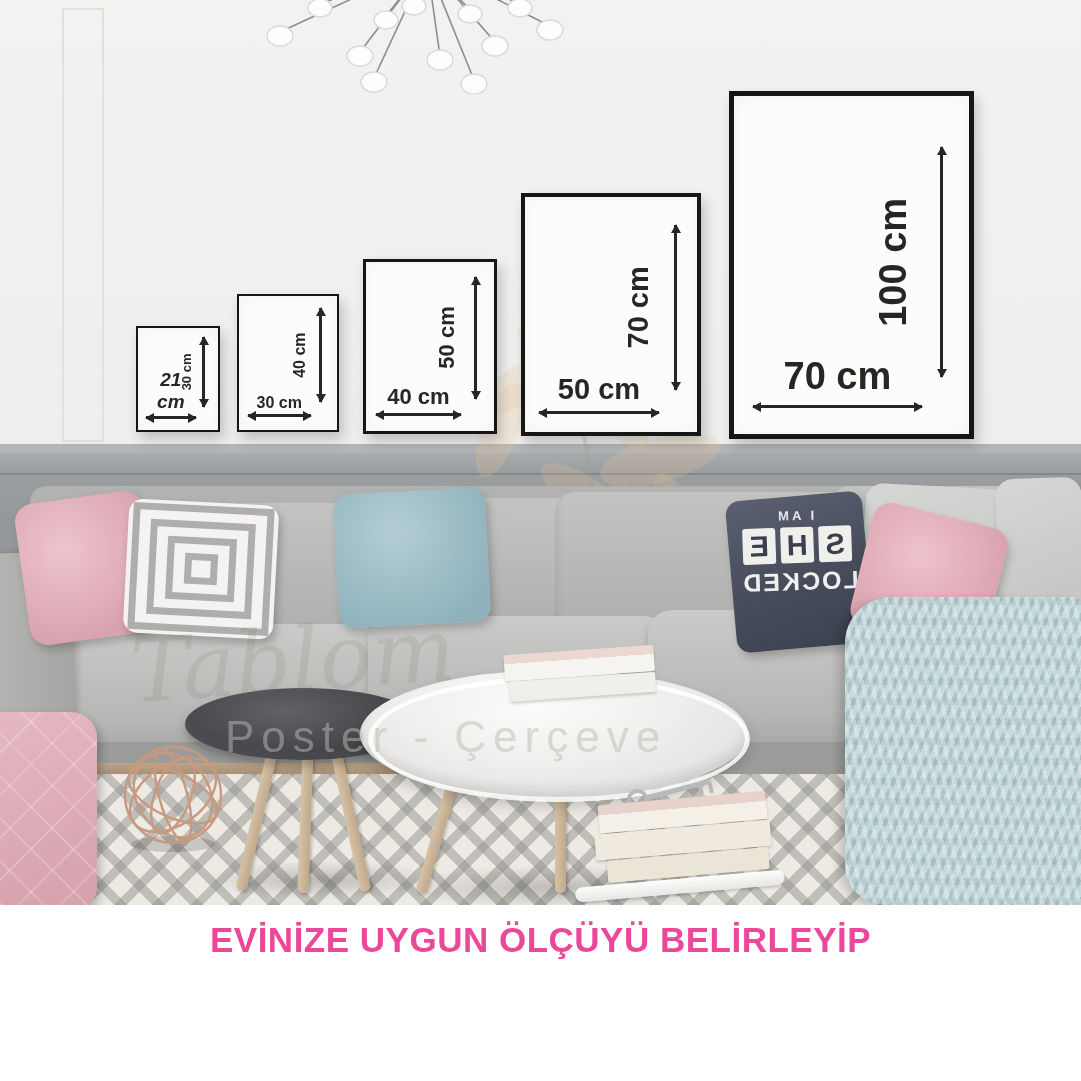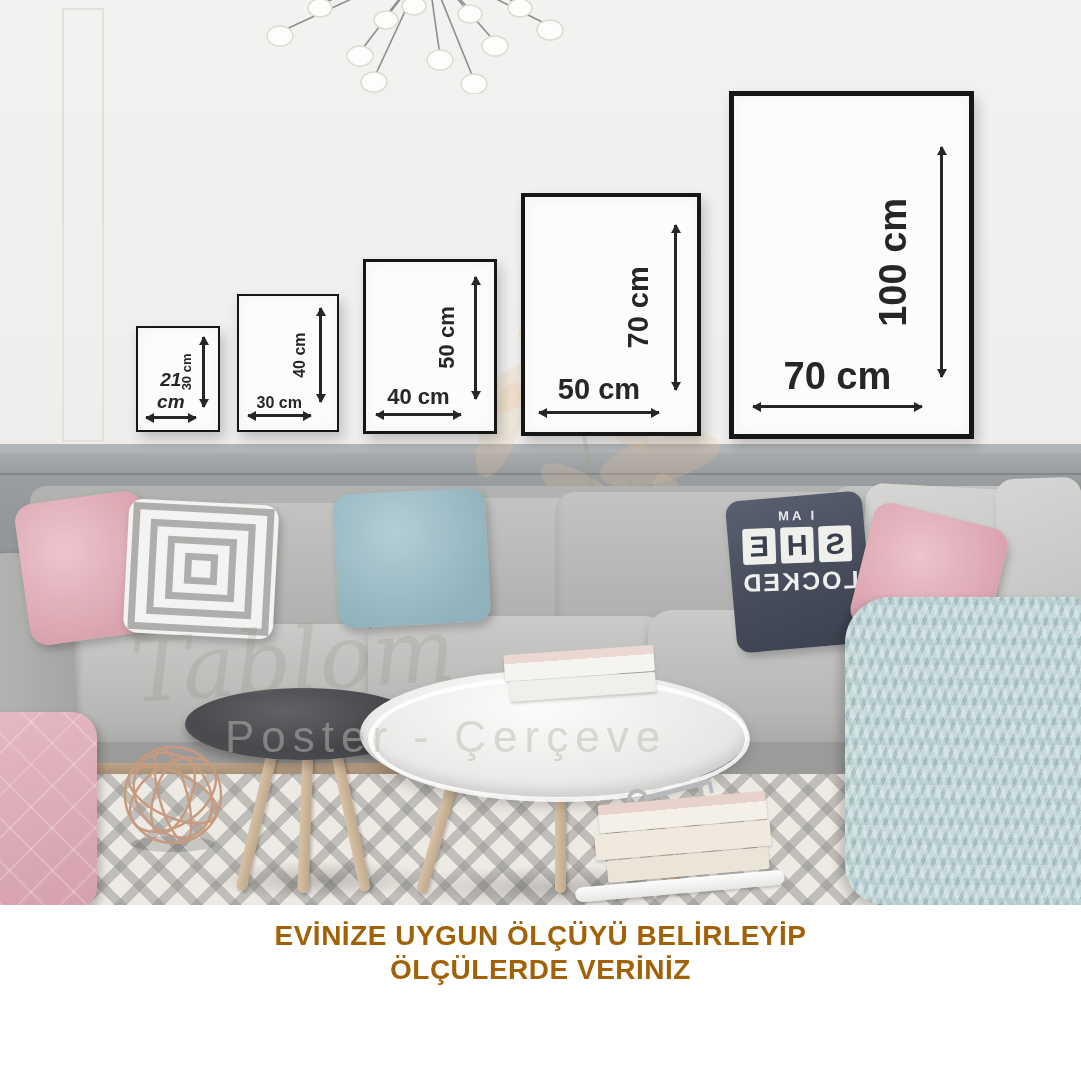--- a/index.html
+++ b/index.html
@@ -138,21 +138,21 @@
   .pouf{left:-35px;top:712px;width:132px;height:200px;z-index:7;border-radius:26px;
         background:
           repeating-linear-gradient(45deg,rgba(255,255,255,.20) 0 2px,rgba(0,0,0,0) 2px 30px),
           repeating-linear-gradient(-45deg,rgba(255,255,255,.20) 0 2px,rgba(0,0,0,0) 2px 30px),
           linear-gradient(160deg,#e6b9c3,#d4a0ac);
         box-shadow:4px 5px 8px rgba(0,0,0,.22);}
 
   
   .caption{left:0;top:905px;width:1081px;height:176px;background:#fff;z-index:10;
            display:flex;flex-direction:column;align-items:center;justify-content:flex-start;padding-top:14px;box-sizing:border-box;}
-  .cap-line{font-weight:bold;font-size:28px;line-height:1.22;color:#a16207;letter-spacing:.5px;}
+  .cap-line{font-weight:bold;font-size:35px;line-height:1.22;color:#ec4899;letter-spacing:.5px;}
 </style>
 </head>
 <body>
 
 <div class="canvas">
 
   <div class="abs wall"></div>
   <div class="abs wall-cream"></div>
   <div class="abs wall-molding-left"></div>
   <div class="abs pilaster"></div>
@@ -331,16 +331,15 @@
     </g>
   </svg>
 
   <div class="abs pouf"></div>
 
   <div class="abs wm-brand">Tablom</div>
   <div class="abs wm-sub">Poster - Çerçeve</div>
 
   <div class="abs caption">
     <div class="cap-line">EVİNİZE UYGUN ÖLÇÜYÜ BELİRLEYİP</div>
-    <div class="cap-line">ÖLÇÜLERDE VERİNİZ</div>
   </div>
 
 </div>
 
 </body></html>

